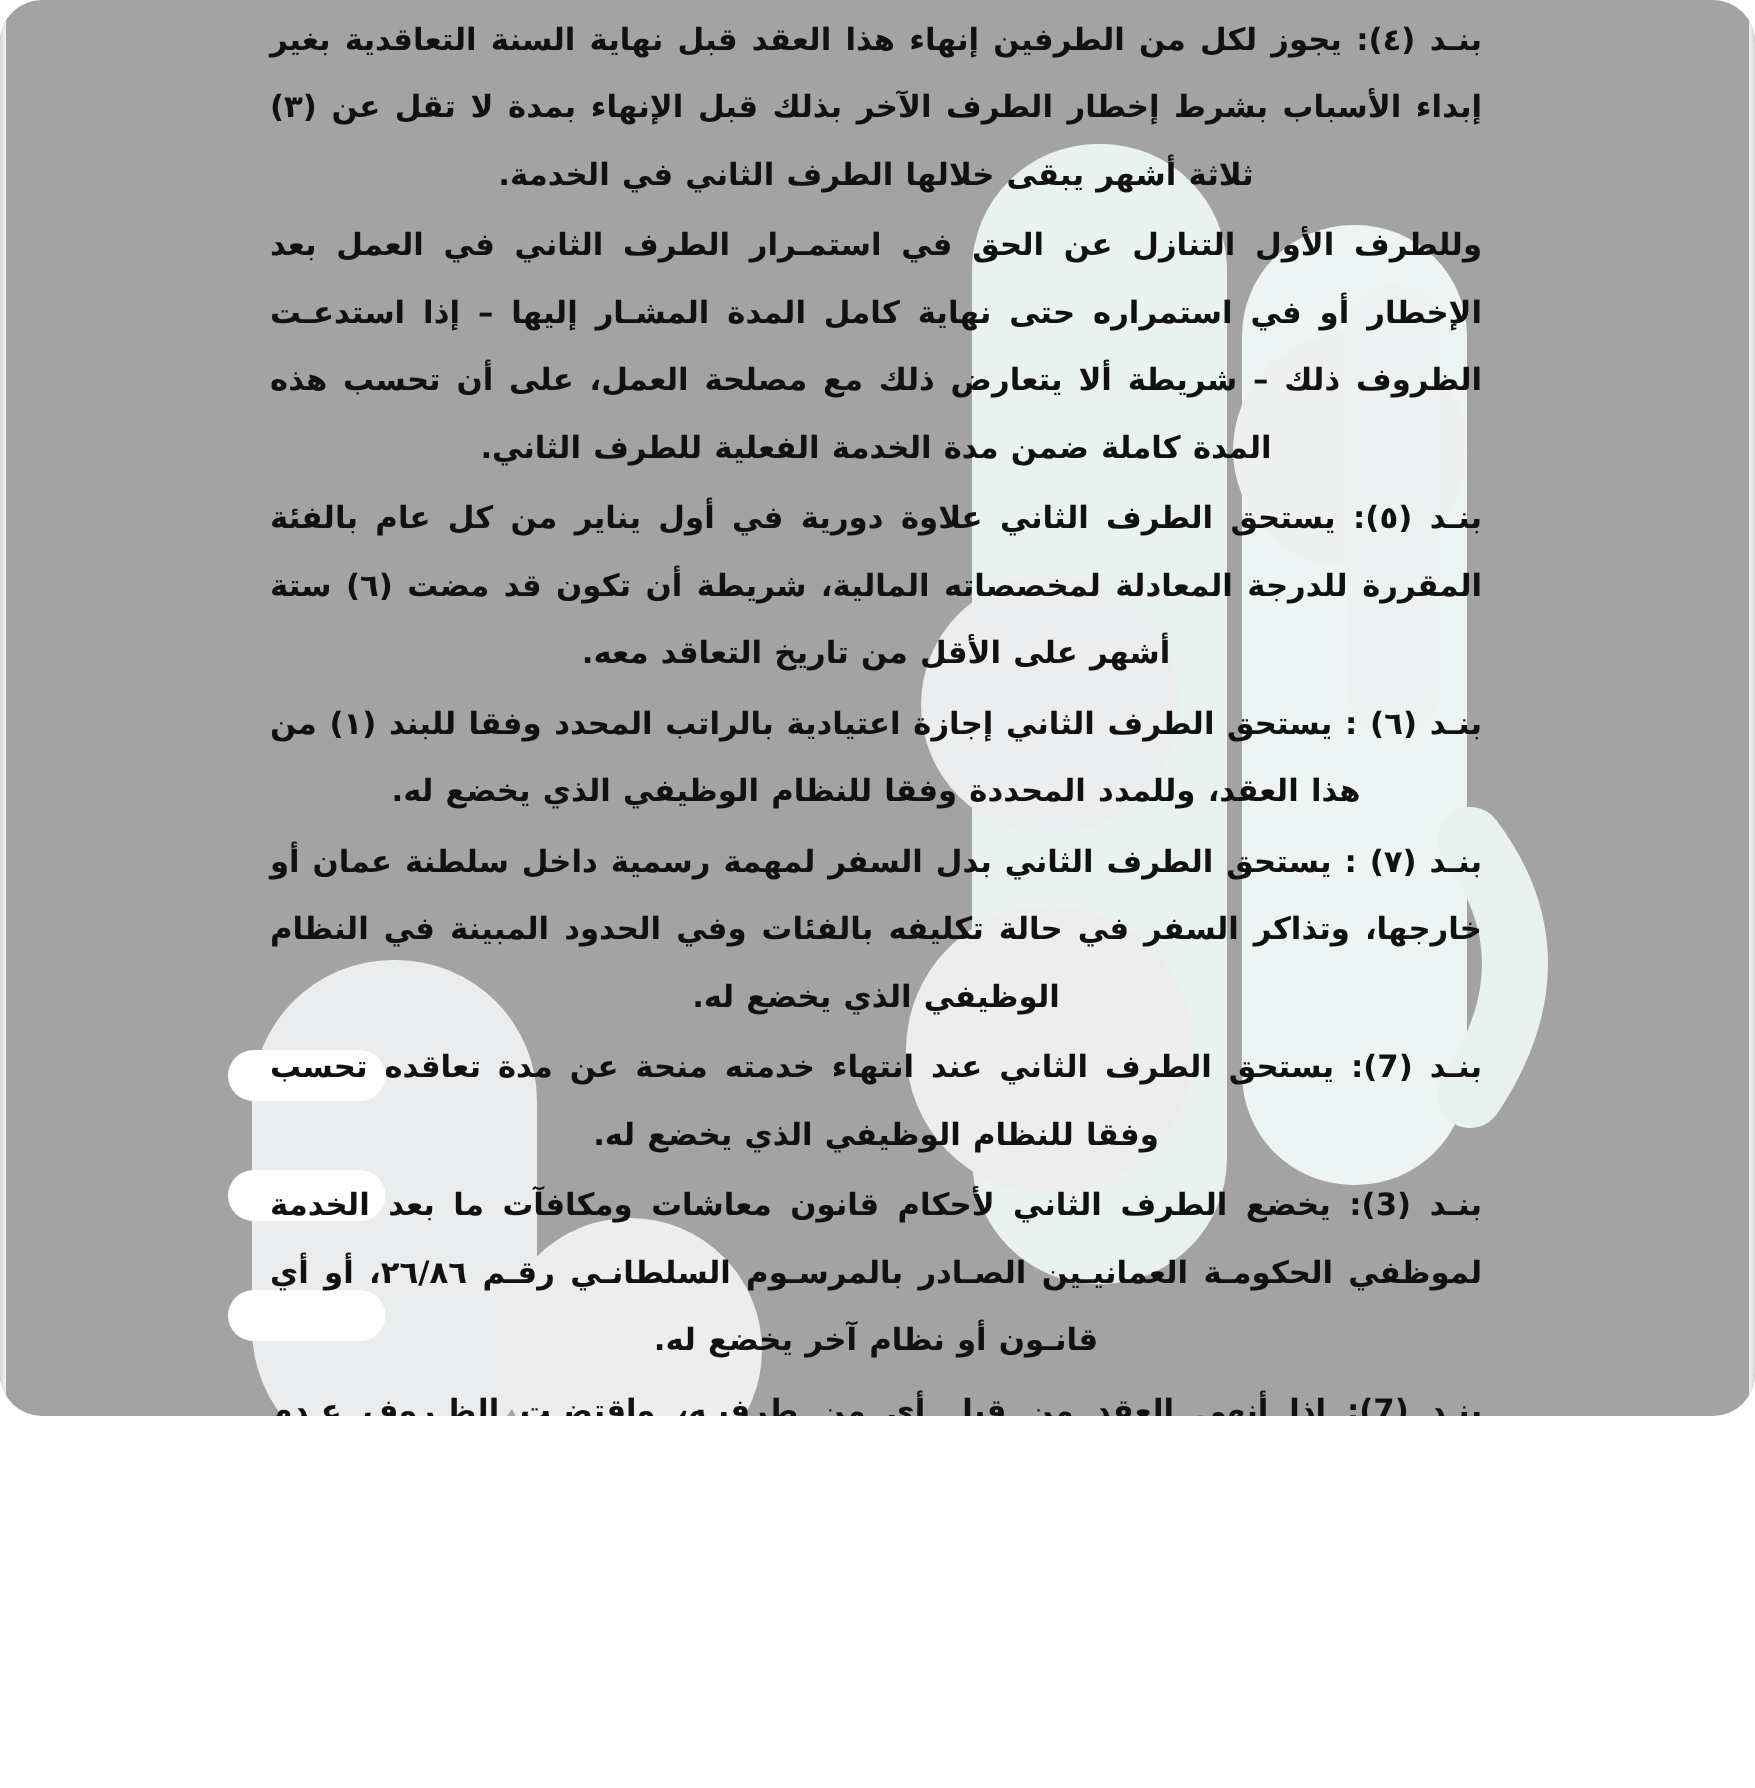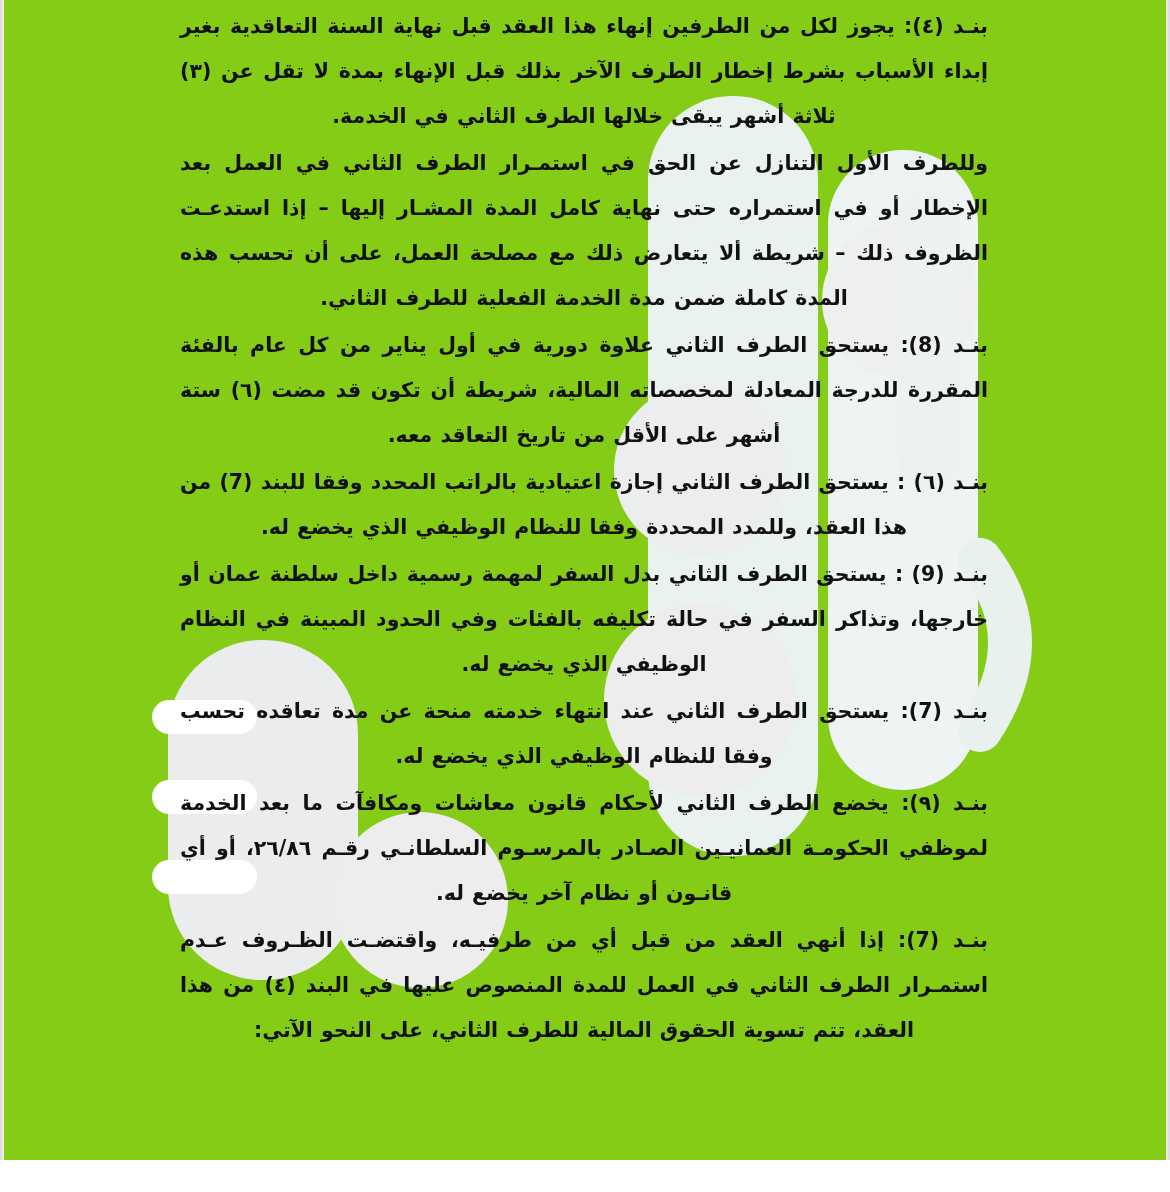--- a/index.html
+++ b/index.html
@@ -8,24 +8,25 @@
     padding: 0;
     background: #ffffff;
   }
   body {
     font-family: "DejaVu Sans", "Liberation Sans", sans-serif;
   }
 
   #page {
     position: relative;
     width: 1170px;
-    height: 1160px;
-    background: #84cc16;
+    height: 944px;
+    background: #a3a3a3;
     overflow: hidden;
     box-sizing: border-box;
+    border-radius: 28px;
   }
 
   
   .page-edge {
     position: absolute;
     top: 0;
     bottom: 0;
     width: 4px;
     background: linear-gradient(to right, #d8d8d8, #f2f2f2);
     pointer-events: none;
@@ -92,21 +93,21 @@
 
     <rect x="898" y="190" width="62" height="300" rx="31" fill="#eef1f1"></rect>
 
     <path d="M980 560 q60 80 0 170" stroke="#e9f1ef" stroke-width="44" fill="none" stroke-linecap="round"></path>
   </svg>
 
   <div id="doc-body">
 
     <p class="clause">بنـد (٤): يجوز لكل من الطرفين إنهاء هذا العقد قبل نهاية السنة التعاقدية بغير إبداء الأسباب بشرط إخطار الطرف الآخر بذلك قبل الإنهاء بمدة لا تقل عن (٣) ثلاثة أشهر يبقى خلالها الطرف الثاني في الخدمة.</p>
     <p class="clause">وللطرف الأول التنازل عن الحق في استمـرار الطرف الثاني في العمل بعد الإخطار أو في استمراره حتى نهاية كامل المدة المشـار إليها – إذا استدعـت الظروف ذلك – شريطة ألا يتعارض ذلك مع مصلحة العمل، على أن تحسب هذه المدة كاملة ضمن مدة الخدمة الفعلية للطرف الثاني.</p>
-    <p class="clause">بنـد (8): يستحق الطرف الثاني علاوة دورية في أول يناير من كل عام بالفئة المقررة للدرجة المعادلة لمخصصاته المالية، شريطة أن تكون قد مضت (٦) ستة أشهر على الأقل من تاريخ التعاقد معه.</p>
-    <p class="clause">بنـد (٦) : يستحق الطرف الثاني إجازة اعتيادية بالراتب المحدد وفقا للبند (7) من هذا العقد، وللمدد المحددة وفقا للنظام الوظيفي الذي يخضع له.</p>
-    <p class="clause">بنـد (9) : يستحق الطرف الثاني بدل السفر لمهمة رسمية داخل سلطنة عمان أو خارجها، وتذاكر السفر في حالة تكليفه بالفئات وفي الحدود المبينة في النظام الوظيفي الذي يخضع له.</p>
+    <p class="clause">بنـد (٥): يستحق الطرف الثاني علاوة دورية في أول يناير من كل عام بالفئة المقررة للدرجة المعادلة لمخصصاته المالية، شريطة أن تكون قد مضت (٦) ستة أشهر على الأقل من تاريخ التعاقد معه.</p>
+    <p class="clause">بنـد (٦) : يستحق الطرف الثاني إجازة اعتيادية بالراتب المحدد وفقا للبند (١) من هذا العقد، وللمدد المحددة وفقا للنظام الوظيفي الذي يخضع له.</p>
+    <p class="clause">بنـد (٧) : يستحق الطرف الثاني بدل السفر لمهمة رسمية داخل سلطنة عمان أو خارجها، وتذاكر السفر في حالة تكليفه بالفئات وفي الحدود المبينة في النظام الوظيفي الذي يخضع له.</p>
     <p class="clause">بنـد (7): يستحق الطرف الثاني عند انتهاء خدمته منحة عن مدة تعاقده تحسب وفقا للنظام الوظيفي الذي يخضع له.</p>
-    <p class="clause">بنـد (٩): يخضع الطرف الثاني لأحكام قانون معاشات ومكافآت ما بعد الخدمة لموظفي الحكومـة العمانيـين الصـادر بالمرسـوم السلطانـي رقـم ٢٦/٨٦، أو أي قانـون أو نظام آخر يخضع له.</p>
+    <p class="clause">بنـد (3): يخضع الطرف الثاني لأحكام قانون معاشات ومكافآت ما بعد الخدمة لموظفي الحكومـة العمانيـين الصـادر بالمرسـوم السلطانـي رقـم ٢٦/٨٦، أو أي قانـون أو نظام آخر يخضع له.</p>
     <p class="clause">بنـد (7): إذا أنهي العقد من قبل أي من طرفيـه، واقتضـت الظـروف عـدم استمـرار الطرف الثاني في العمل للمدة المنصوص عليها في البند (٤) من هذا العقد، تتم تسوية الحقوق المالية للطرف الثاني، على النحو الآتي:</p>
 
   </div>
 </div>
 
 </body></html>

